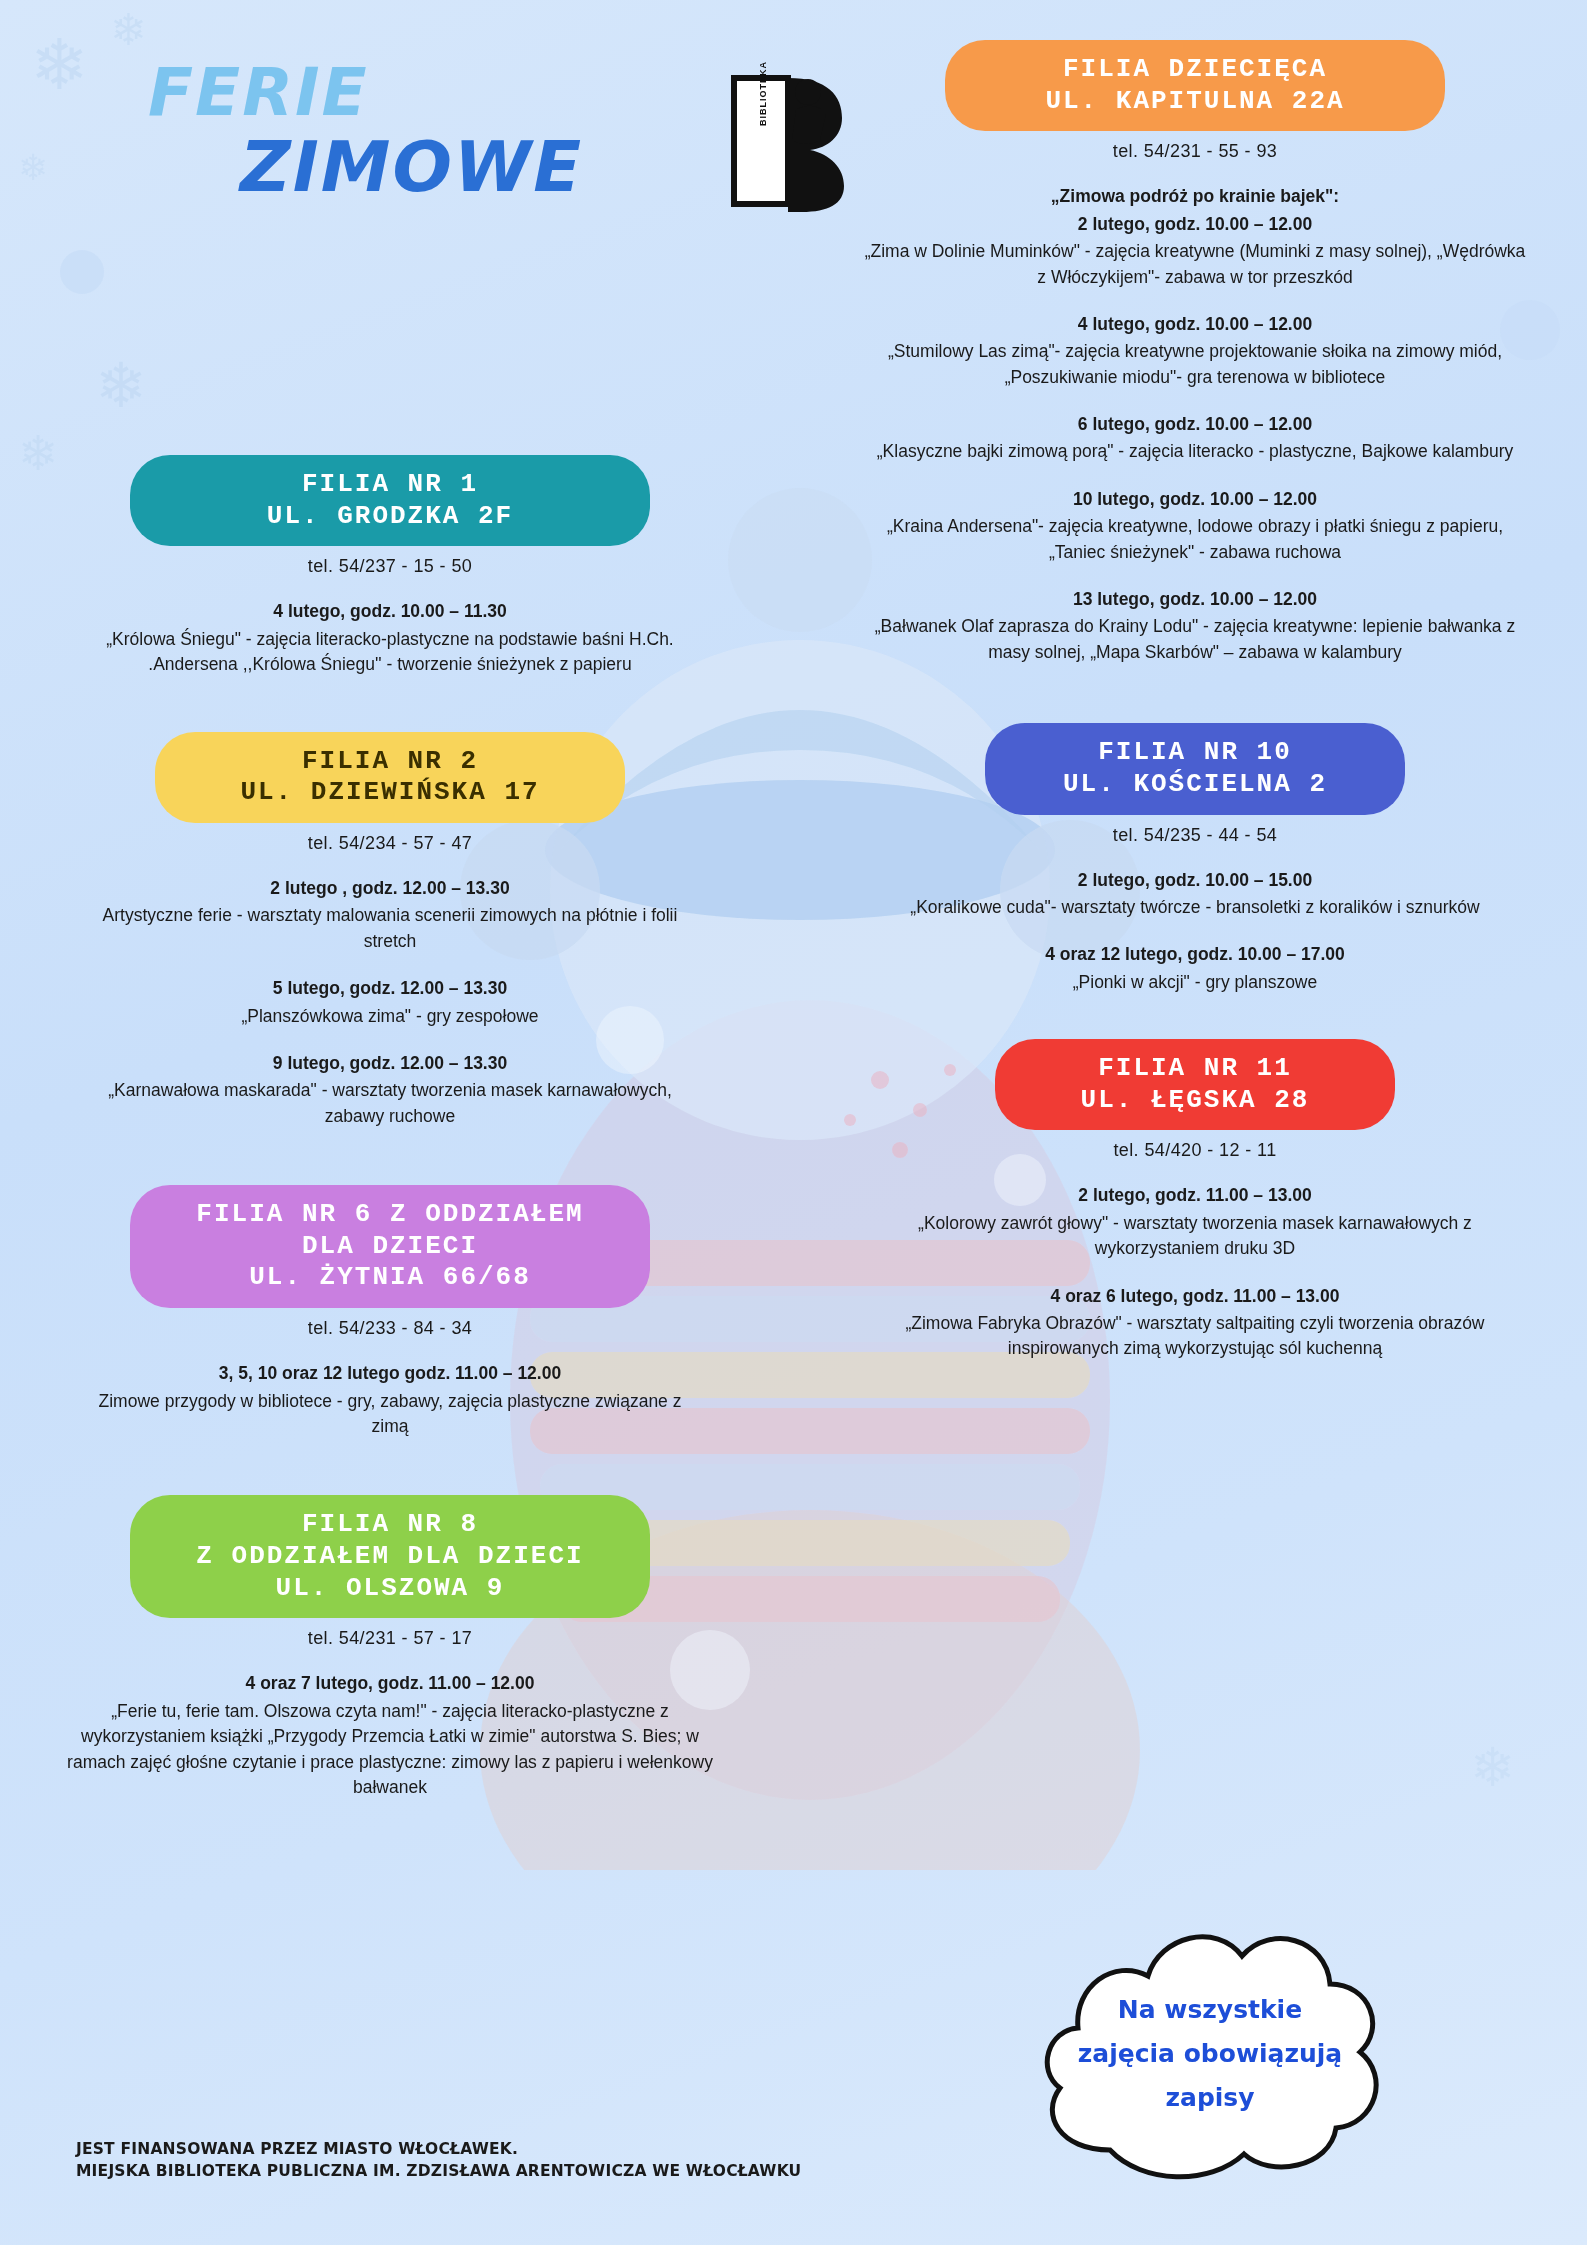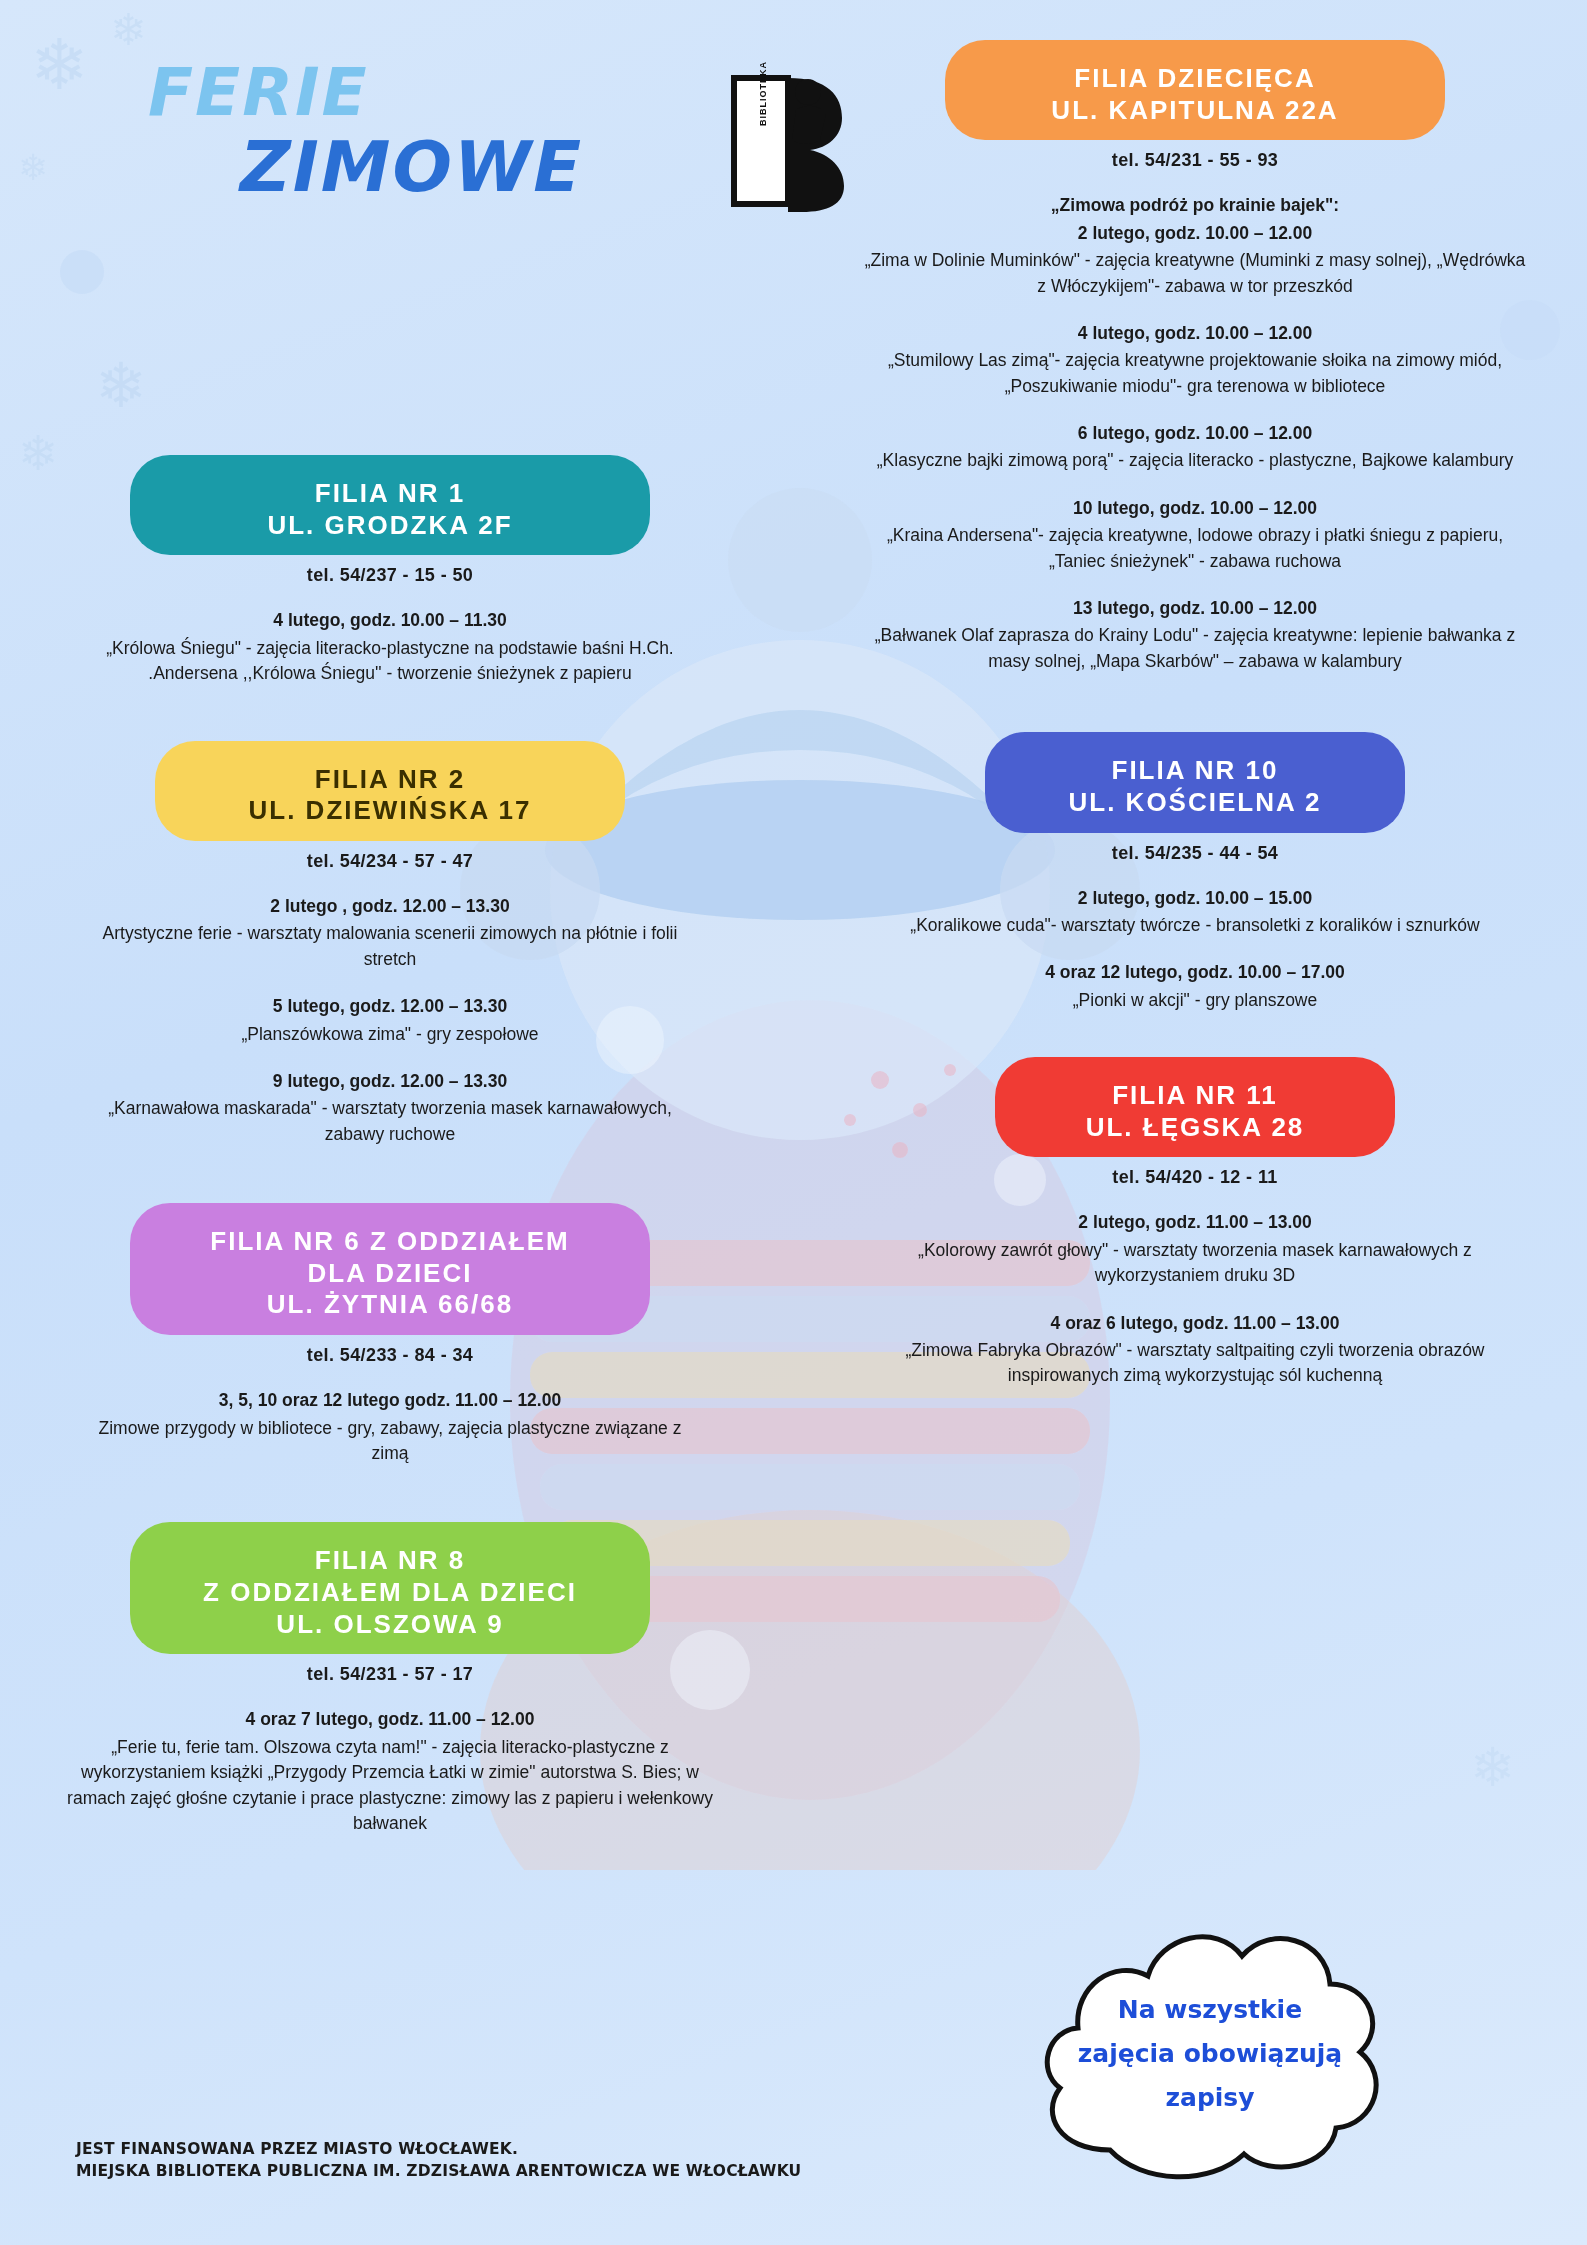--- a/index.html
+++ b/index.html
@@ -113,36 +113,36 @@
   .col-right {
     position: absolute;
     left: 860px;
     top: 40px;
     width: 670px;
   }
 
   
   .pill {
     border-radius: 40px;
-    padding: 23px 24px 14px;
+    padding: 14px 24px 14px;
     text-align: center;
     color: #fff;
-    font-family: Liberation Sans, sans-serif;
+    font-family: Liberation Mono, monospace;
     font-weight: 700;
     font-size: 26px;
     letter-spacing: 2px;
     line-height: 1.22;
     box-sizing: border-box;
   }
   .pill.dark-text { color: #3a2f00; }
 
   .branch { margin-bottom: 34px; }
   .branch .phone {
     text-align: center;
-    font-weight: 700;
+    font-weight: 400;
     font-size: 18px;
     margin-top: 10px;
     letter-spacing: .4px;
   }
   .event {
     margin-top: 22px;
     text-align: center;
     font-size: 17.5px;
     line-height: 1.45;
   }

